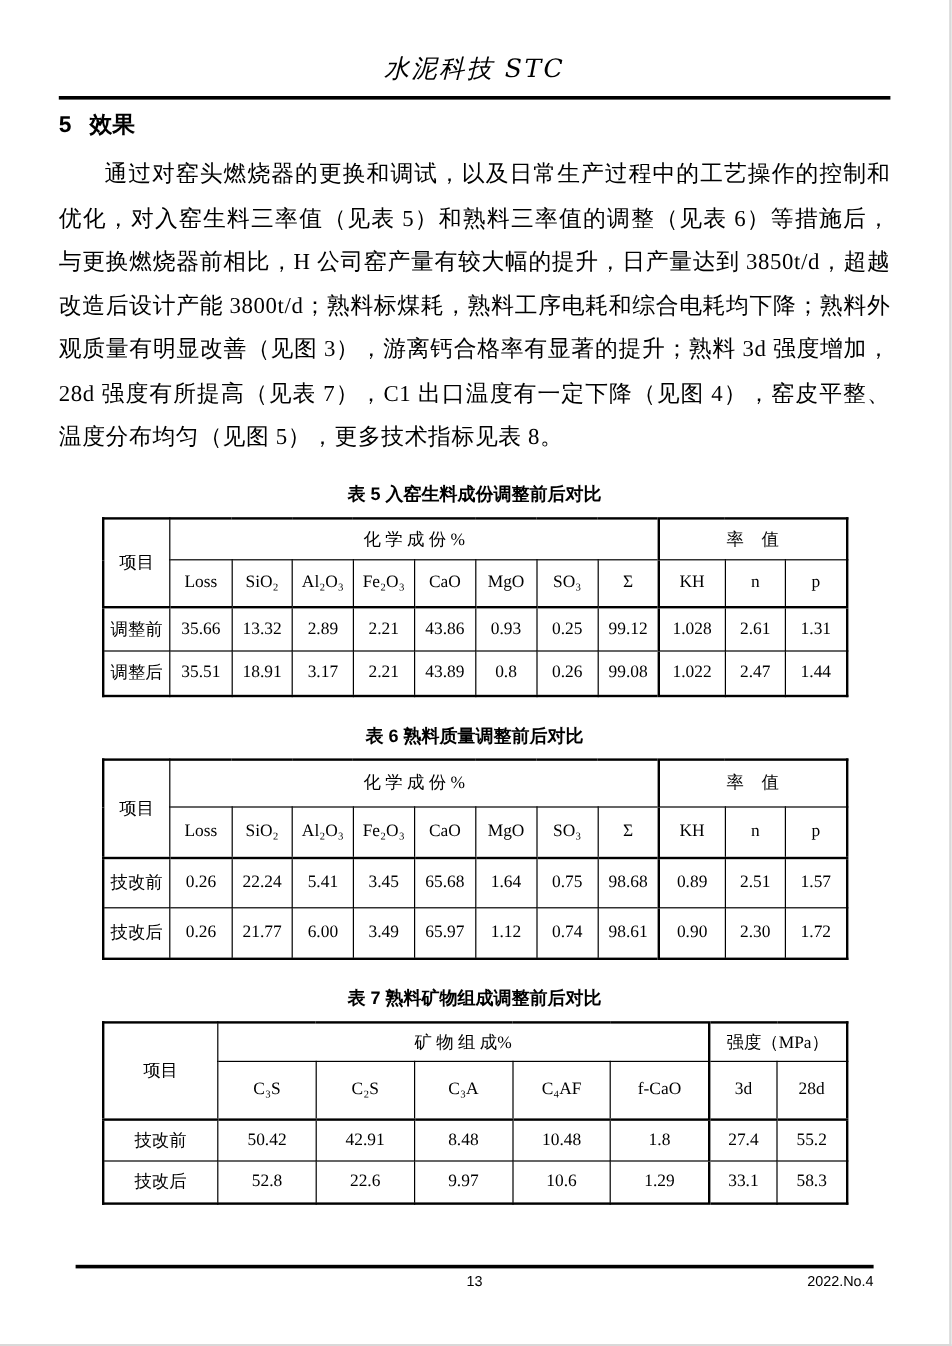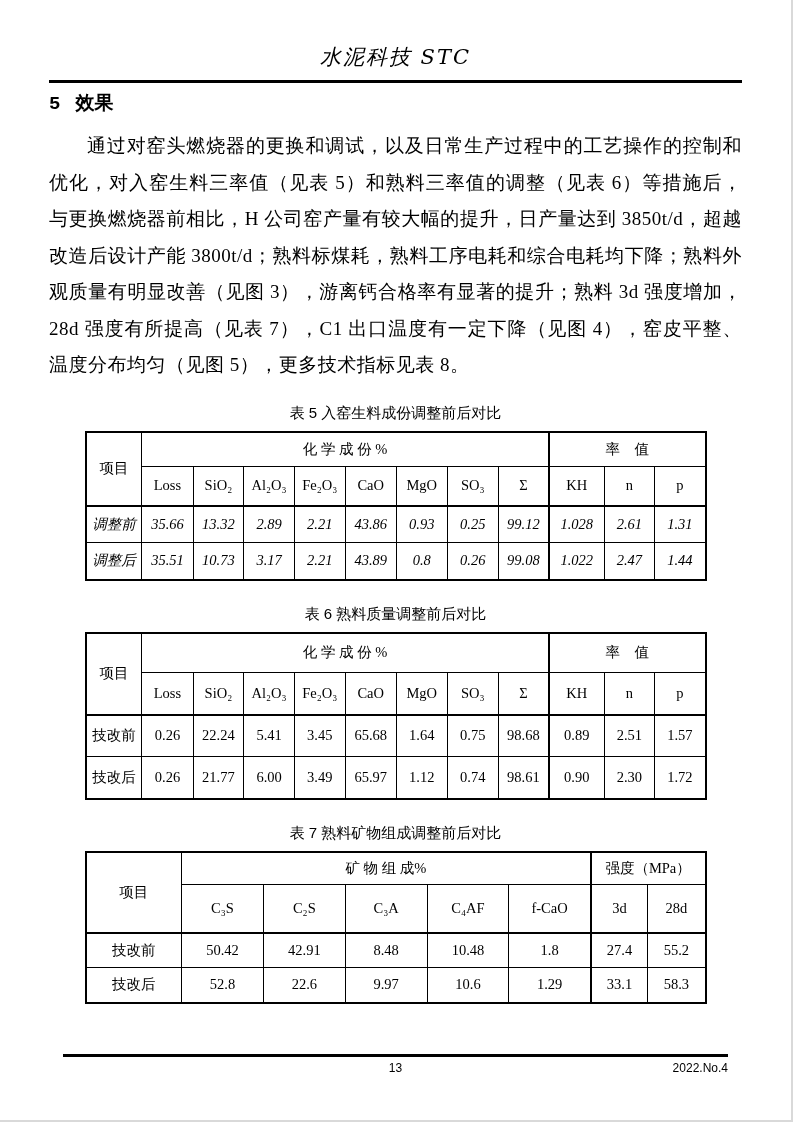--- a/index.html
+++ b/index.html
@@ -26,41 +26,41 @@
     letter-spacing: 2px;
   }
   .header-rule {
     margin-top: 9px;
     border: 0;
     border-top: 3px solid #000;
   }
 
   .section-heading {
     margin: 5px 0 0 0;
-    font-family: Liberation Mono, monospace;
+    font-family: Liberation Sans, sans-serif;
     font-weight: bold;
     font-size: 19px;
     line-height: 27px;
   }
   .section-heading .section-num { display: inline-block; margin-right: 15px; }
 
   .body-paragraph {
     margin: 10px 0 0 0;
     font-size: 19px;
     line-height: 36.5px;
     text-align: justify;
     text-indent: 2em;
     letter-spacing: 0.5px;
   }
 
   .table-caption {
     margin: 20px 0 9px 0;
     text-align: center;
     font-family: "Liberation Sans", sans-serif;
-    font-weight: normal;
+    font-weight: bold;
     font-size: 15px;
     line-height: 18px;
   }
   .table-caption.tight { margin-top: 24px; }
 
   table.data-table {
     border-collapse: collapse;
     table-layout: fixed;
     width: 622px;
     margin: 0 auto;
@@ -72,21 +72,21 @@
     border: 1px solid #000;
     padding: 0 1px;
     vertical-align: middle;
     overflow: hidden;
   }
   table.data-table td.thick-left { border-left: 2px solid #000; }
   table.data-table tr.first-data td { border-top: 2px solid #000; }
 
   .t5 tr.group-row td    { height: 35px; }
   .t5 tr.subhead-row td  { height: 39px; }
-  .t5 tr.data-row td     { height: 37px; font-style: italic; }
+  .t5 tr.data-row td     { height: 37px; }
 
   .t6 tr.group-row td    { height: 40px; }
   .t6 tr.subhead-row td  { height: 42px; }
   .t6 tr.data-row td     { height: 42px; }
 
   .t7 tr.group-row td    { height: 33px; }
   .t7 tr.subhead-row td  { height: 48px; }
   .t7 tr.data-row td     { height: 35px; }
 
   .page-footer {
@@ -164,21 +164,21 @@
       <td>0.93</td>
       <td>0.25</td>
       <td>99.12</td>
       <td class="thick-left">1.028</td>
       <td>2.61</td>
       <td>1.31</td>
     </tr>
     <tr class="data-row">
       <td>调整后</td>
       <td>35.51</td>
-      <td>10.73</td>
+      <td>18.91</td>
       <td>3.17</td>
       <td>2.21</td>
       <td>43.89</td>
       <td>0.8</td>
       <td>0.26</td>
       <td>99.08</td>
       <td class="thick-left">1.022</td>
       <td>2.47</td>
       <td>1.44</td>
     </tr>

